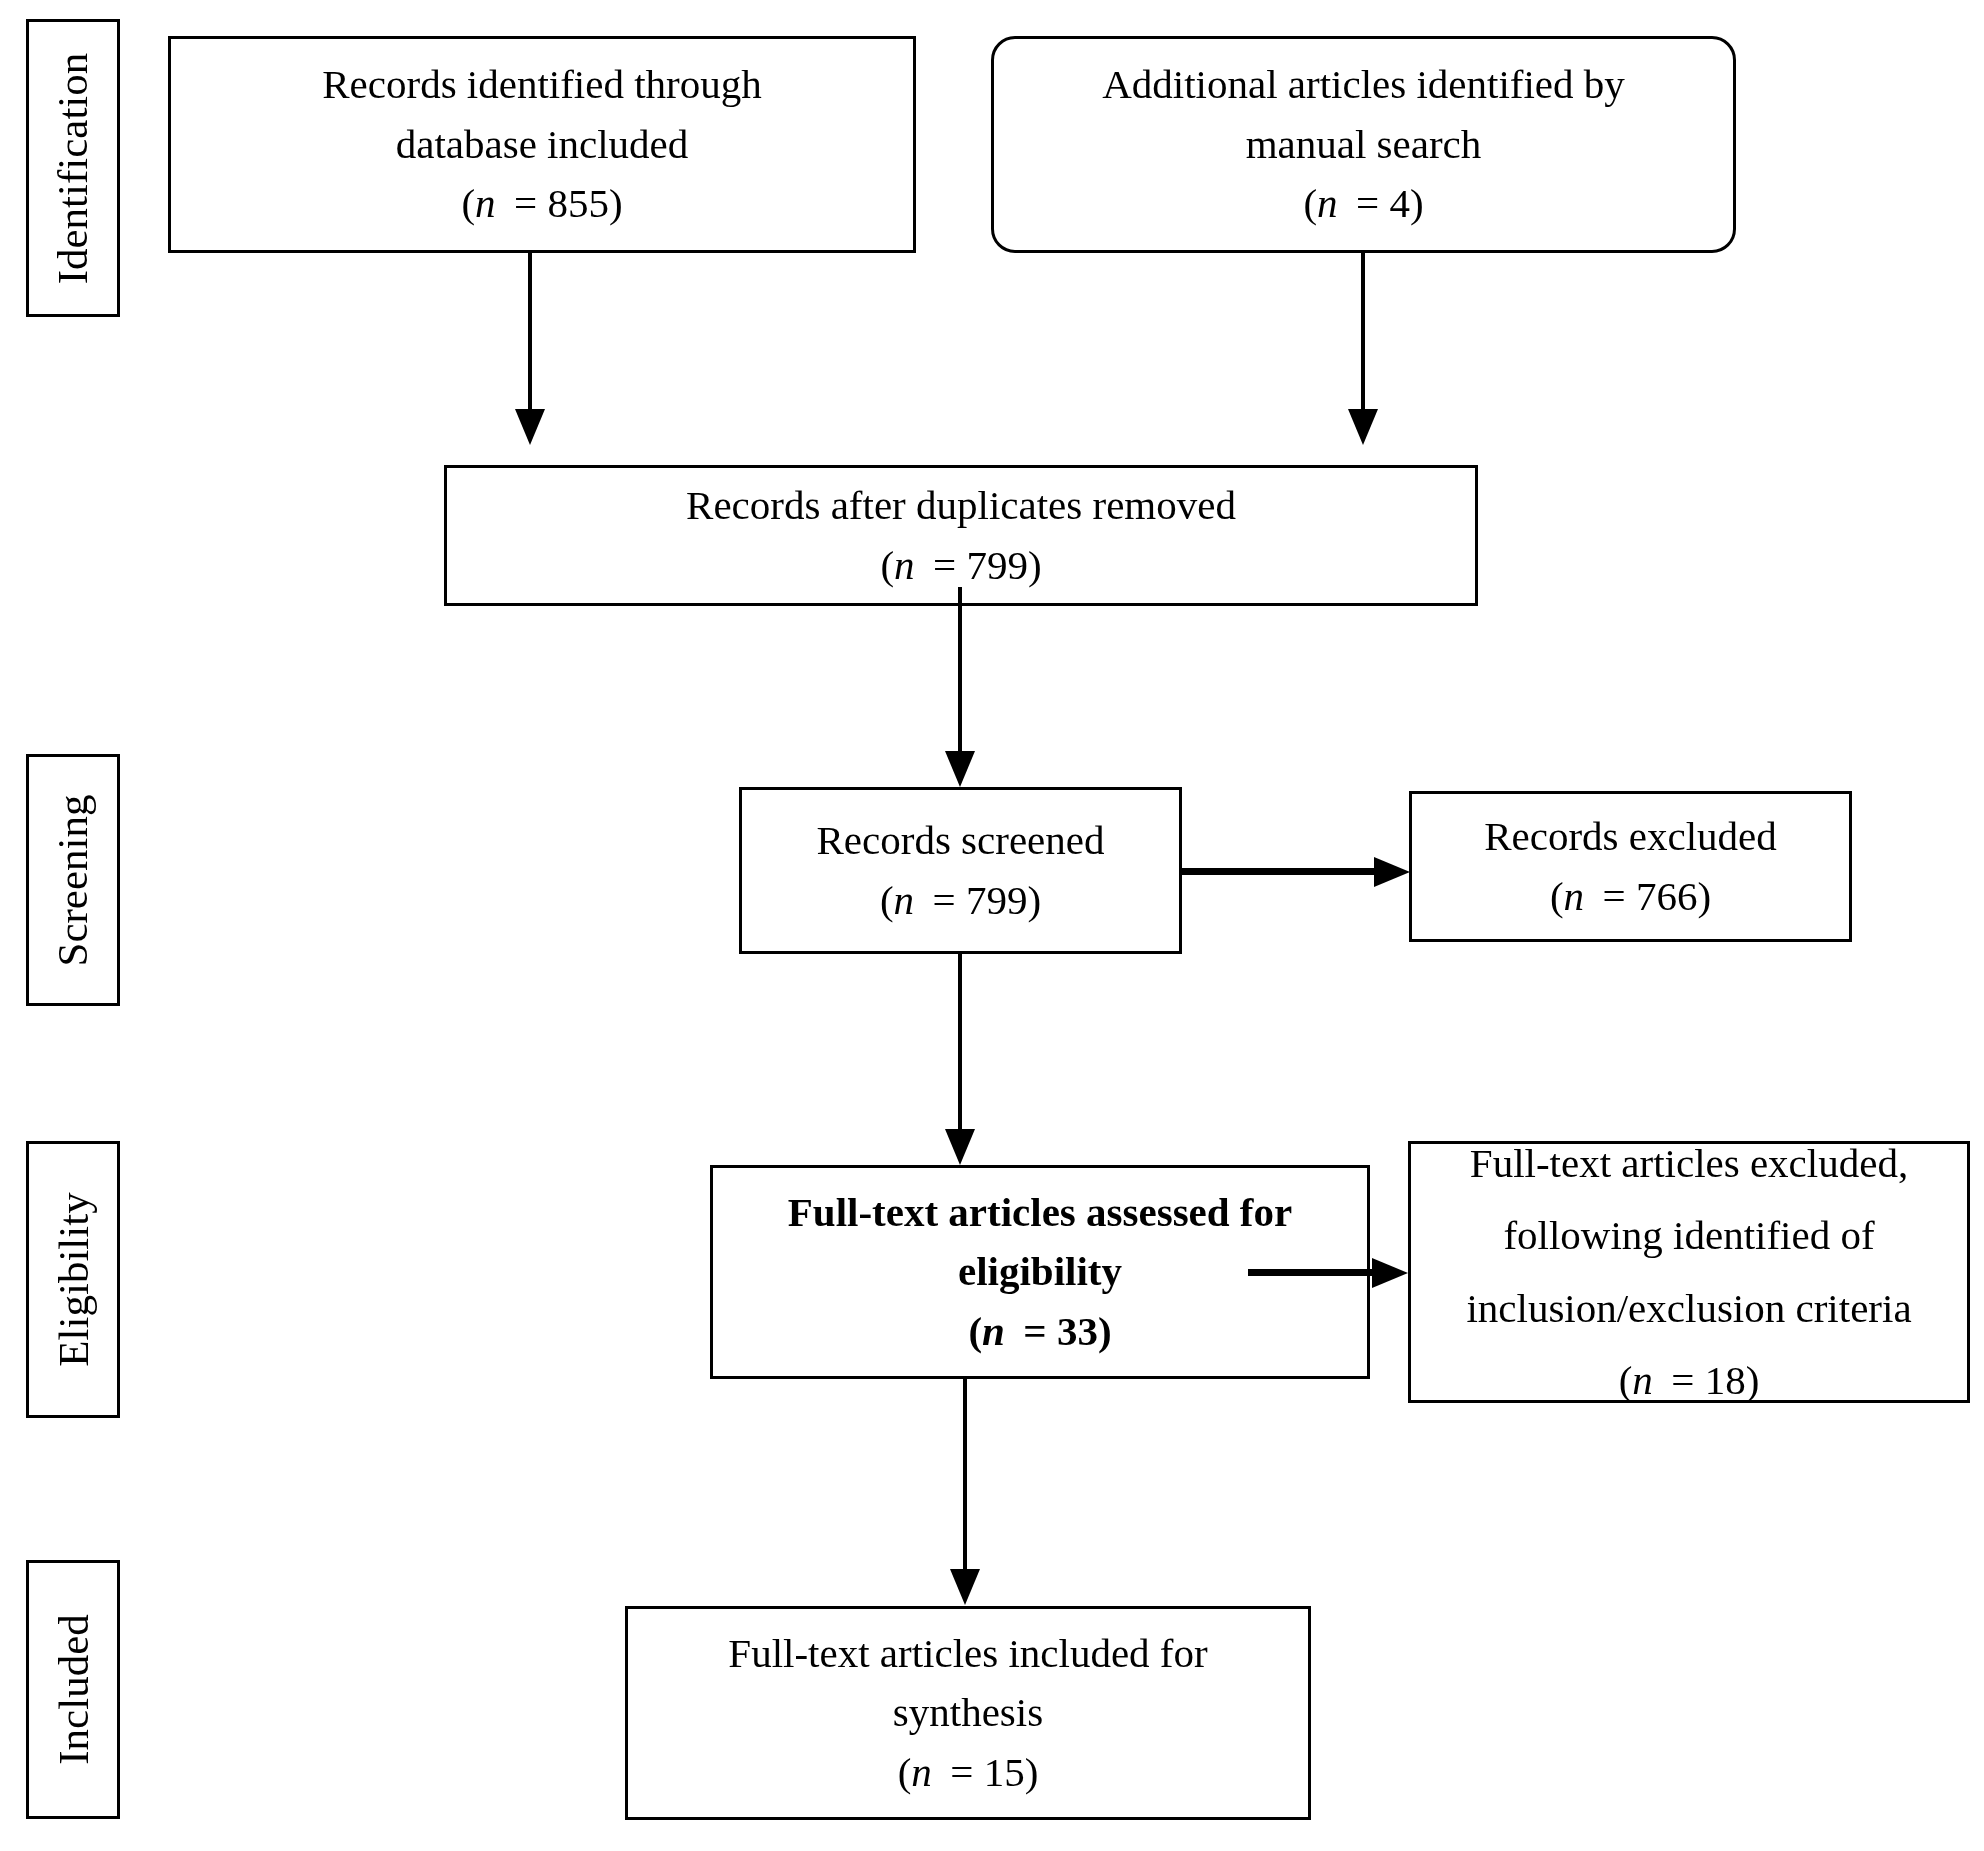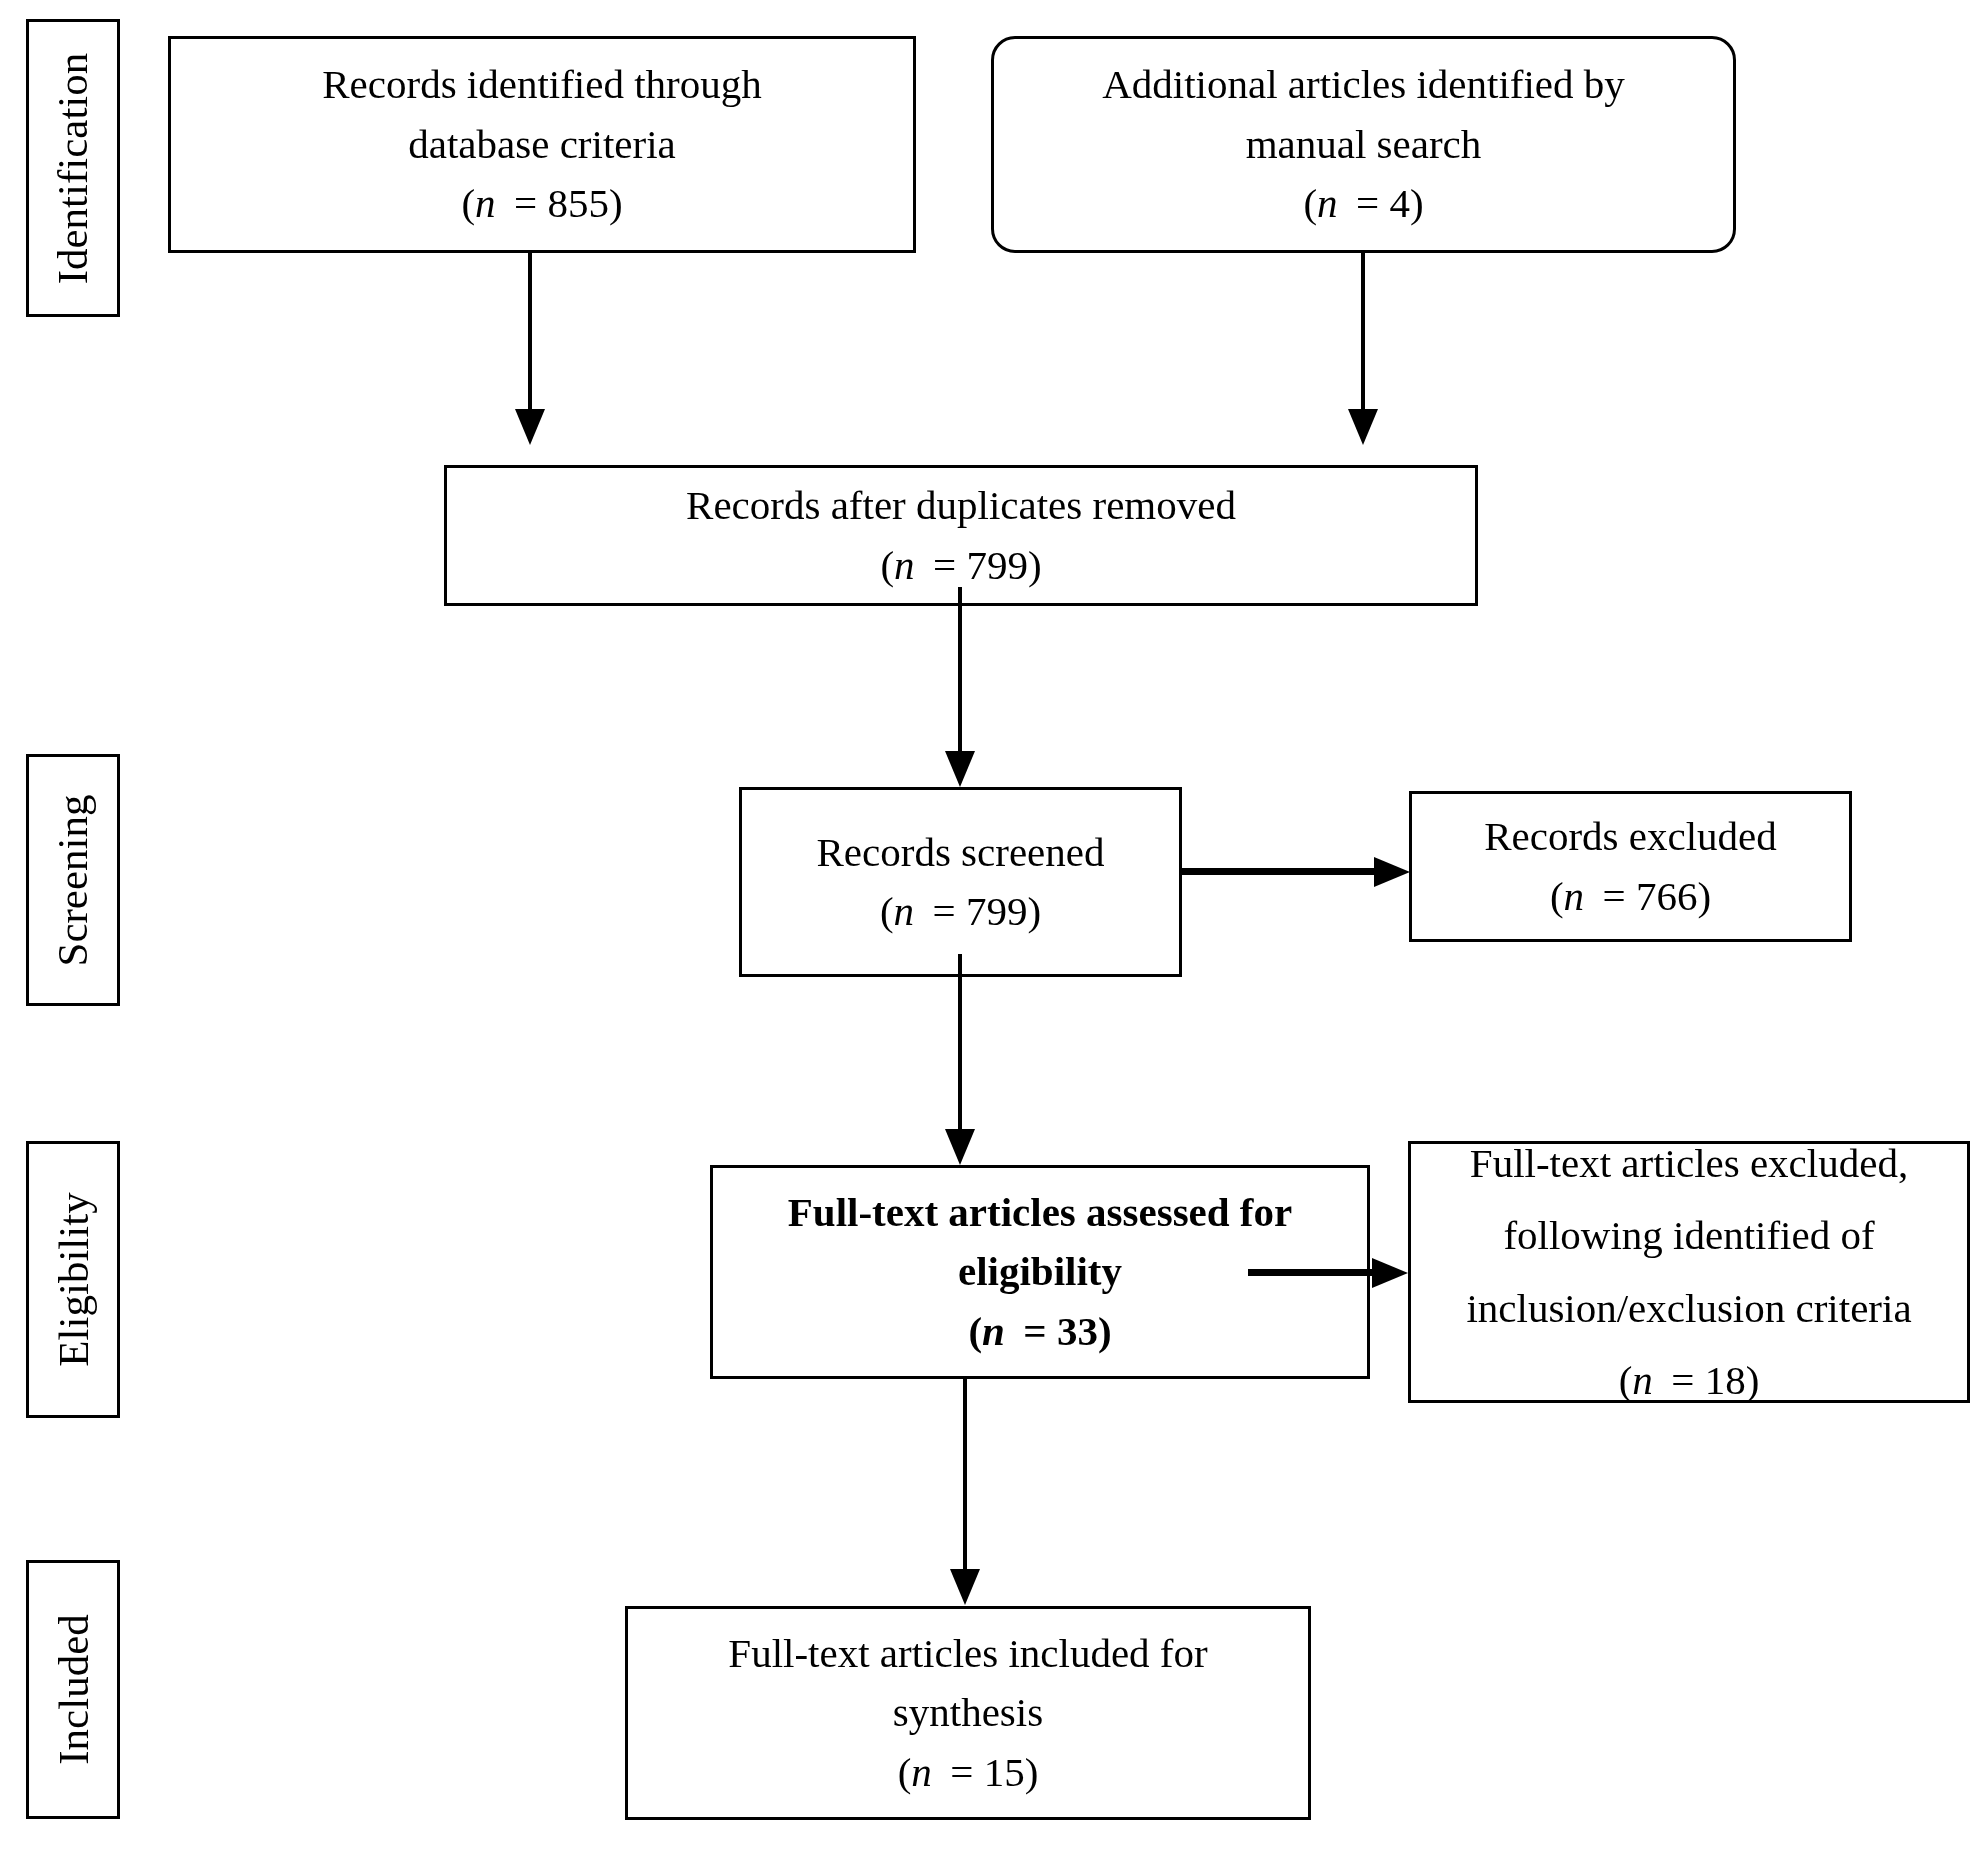--- a/index.html
+++ b/index.html
@@ -96,36 +96,36 @@
   </div>
   <div class="stage" style="top:1141px; height:277px;">
     <span class="stage-label">Eligibility</span>
   </div>
   <div class="stage" style="top:1560px; height:259px;">
     <span class="stage-label">Included</span>
   </div>
 
   <div class="box" style="left:168px; top:36px; width:748px; height:217px;">
     <span class="line">Records identified through</span>
-    <span class="line">database criteria</span>
+    <span class="line">database included</span>
     <span class="line">(<i>n</i>  = 855)</span>
   </div>
 
   <div class="box" style="left:991px; top:36px; width:745px; height:217px;border-radius:24px;">
     <span class="line">Additional articles identified by</span>
     <span class="line">manual search</span>
     <span class="line">(<i>n</i>  = 4)</span>
   </div>
 
   <div class="box" style="left:444px; top:445px; width:1034px; height:141px;margin-top:20px;">
     <span class="line">Records after duplicates removed</span>
     <span class="line">(<i>n</i>  = 799)</span>
   </div>
 
-  <div class="box" style="left:739px; top:787px; width:443px; height:190px;">
+  <div class="box" style="left:739px; top:787px; width:443px; height:167px;">
     <span class="line">Records screened</span>
     <span class="line">(<i>n</i>  = 799)</span>
   </div>
 
   <div class="box" style="left:1409px; top:791px; width:443px; height:151px;">
     <span class="line">Records excluded</span>
     <span class="line">(<i>n</i>  = 766)</span>
   </div>
 
   <div class="box" style="left:710px; top:1165px; width:660px; height:214px;font-weight:bold;">

